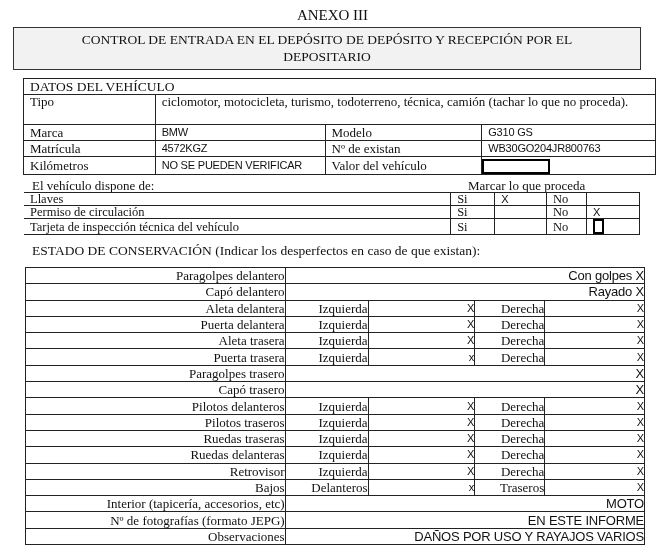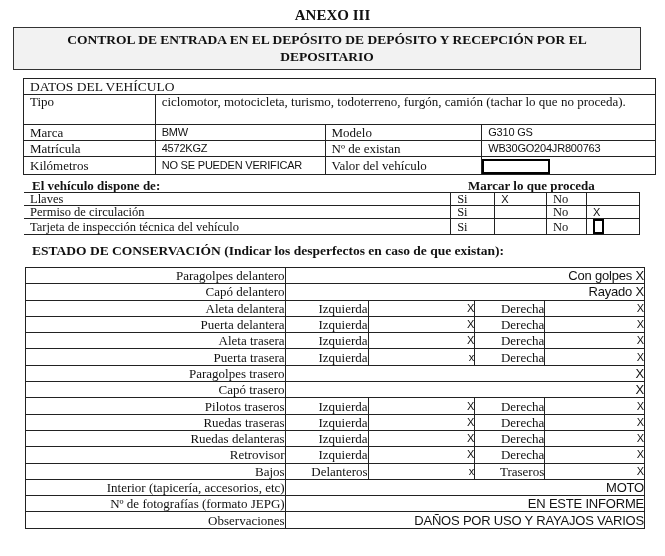--- a/index.html
+++ b/index.html
@@ -1,17 +1,17 @@
 <!DOCTYPE html>
 <html><head>
 <meta charset="utf-8">
 <style>
   html, body { margin:0; padding:0; background:#fff; }
   body { width:665px; height:556px; position:relative; overflow:hidden; font-family:"Liberation Serif", serif; color:#111; }
-  .abs { position:absolute;font-weight:bold; }
+  .abs { position:absolute; }
   .sans { font-family:Liberation Sans, sans-serif; font-size:11px; letter-spacing:-0.2px;margin-left:8px; }
   #anexo { left:0; width:665px; top:7px; text-align:center; font-size:15px; }
   #header-box { left:13px; top:27px; width:628px; height:43px; border:1px solid #333; background:#f2f2f2; text-align:center; font-size:13.5px; line-height:17px; box-sizing:border-box; padding-top:3px; }
   table { border-collapse:collapse; position:absolute; }
   td { border:1px solid #222; padding:0 0 0 6px; font-size:13px; white-space:nowrap; overflow:hidden; vertical-align:middle; }
   #vehicle-table { left:23px; top:78px; width:633px; }
   #vehicle-table td { height:15px; line-height:15px; }
   #vehicle-table tr.tipo td { height:29px; vertical-align:top; line-height:14px; white-space:normal; }
   .sectitle { font-size:13.5px; }
   #dispone-label { left:32px; top:178px; font-size:13px; }
@@ -41,21 +41,21 @@
       <col style="width:170px">
       <col style="width:157px">
       <col style="width:174px">
     </colgroup>
   <tbody>
       <tr>
     <td colspan="4" class="sectitle">DATOS  DEL VEHÍCULO</td>
   </tr>
   <tr class="tipo">
     <td>Tipo</td>
-    <td colspan="3">ciclomotor, motocicleta, turismo, todoterreno, furgón, camión (tachar lo que  no proceda).</td>
+    <td colspan="3">ciclomotor, motocicleta, turismo, todoterreno, técnica, camión (tachar lo que  no proceda).</td>
   </tr>
   <tr>
     <td>Marca</td>
     <td class="sans">BMW</td>
     <td>Modelo</td>
     <td class="sans">G310 GS</td>
   </tr>
   <tr>
     <td>Matrícula</td>
     <td class="sans">4572KGZ</td>
@@ -156,20 +156,27 @@
       </tr>
       <tr>
         <td>Paragolpes trasero</td>
         <td colspan="4" class="sans" style="padding-left:2px">X</td>
       </tr>
       <tr>
         <td>Capó  trasero</td>
         <td colspan="4" class="sans" style="padding-left:2px">X</td>
       </tr>
       <tr>
+        <td>Pilotos delanteros</td>
+        <td>Izquierda</td>
+        <td class="x">X</td>
+        <td>Derecha</td>
+        <td class="x">X</td>
+      </tr>
+      <tr>
         <td>Pilotos traseros</td>
         <td>Izquierda</td>
         <td class="x">X</td>
         <td>Derecha</td>
         <td class="x">X</td>
       </tr>
       <tr>
         <td>Ruedas traseras</td>
         <td>Izquierda</td>
         <td class="x">X</td>

